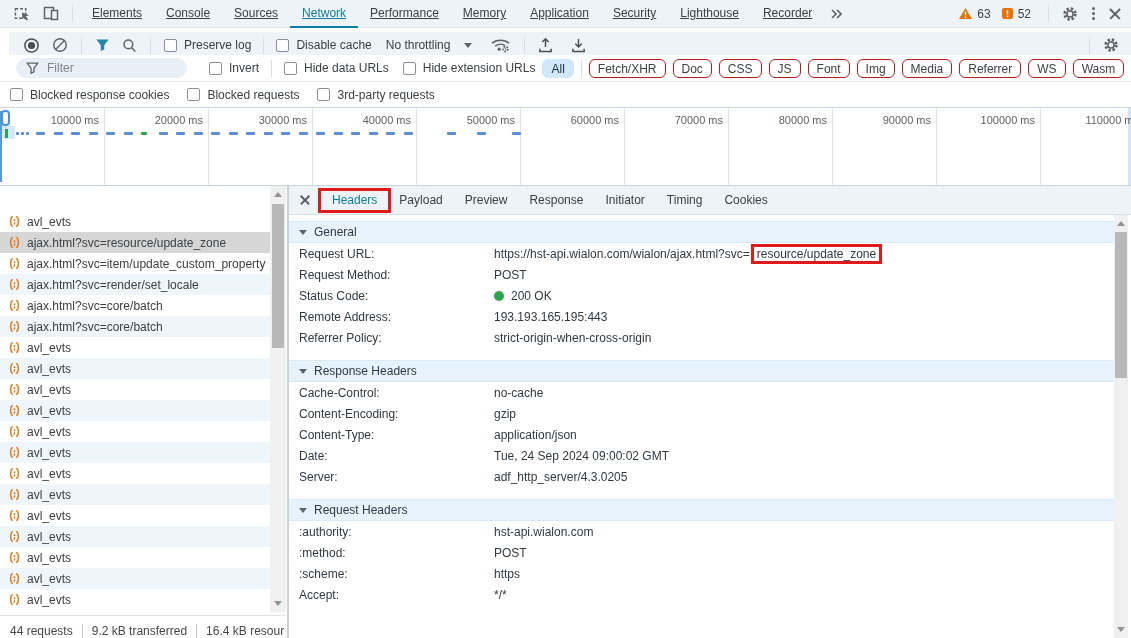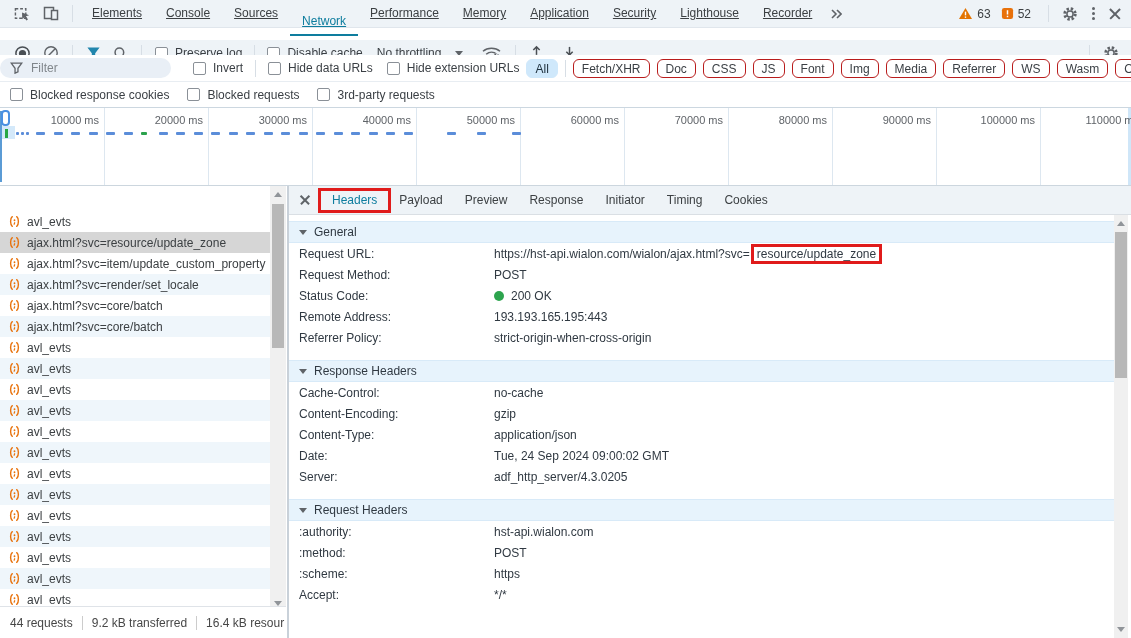--- a/index.html
+++ b/index.html
@@ -10,37 +10,37 @@
     font-size:12px; color:#303942; cursor:default;
   }
   .bar{ position:absolute; left:0; right:0; display:flex; align-items:center; }
   .vdiv{ width:1px; height:17px; background:#d7dee5; margin:0 7px; flex:0 0 1px; }
   .spacer{ flex:1; }
   .ibtn{ display:inline-flex; align-items:center; justify-content:center; padding:0 6px; height:100%; }
 
   
   .tabbar{ top:0; height:28px; background:#eef3f7; border-bottom:1px solid #e0e6ec; padding-left:8px; z-index:5;}
   .main-tab{ padding:0 12px; height:28px; line-height:27px; color:#3c4043; white-space:nowrap;text-decoration:underline; }
-  .main-tab.active{ color:var(--accent); box-shadow:inset 0 -2px 0 var(--accent);margin-top:8px; }
+  .main-tab.active{ color:var(--accent); box-shadow:inset 0 -2px 0 var(--accent); }
   #main-tabs{ display:flex; height:100%; }
   .badge{ display:inline-flex; align-items:center; gap:4px; margin-right:10px; color:#3c4043; }
   .kebab{ display:inline-flex; flex-direction:column; gap:2px; padding:0 8px; }
   .kebab i{ width:3px; height:3px; border-radius:50%; background:#5f6368; }
   .xclose{ position:relative; width:20px; height:20px; margin:0 6px 0 2px; }
   .xclose::before,.xclose::after{ content:""; position:absolute; left:3px; right:3px; top:9px; height:1.6px; background:#5f6368; }
   .xclose::before{ transform:rotate(45deg);} .xclose::after{ transform:rotate(-45deg);}
 
   
-  .toolbar{ top:40px; height:27px; background:#eef3f7; border-bottom:1px solid #e3e9ee; padding-left:8px; z-index:5;}
+  .toolbar{ top:32px; height:27px; background:#eef3f7; border-bottom:1px solid #e3e9ee; padding-left:8px; z-index:5;margin-left:9px;}
   .cb{ width:13px; height:13px; border:1px solid #8a9097; border-radius:2px; background:#fff; margin-right:7px; flex:0 0 13px; }
   .tlabel{ color:#3a3f44; white-space:nowrap; }
   .caret{ width:0; height:0; border-left:4px solid transparent; border-right:4px solid transparent; border-top:5px solid #5f6368; margin-left:14px; }
 
   
-  .filterbar{ top:55px; height:27px; background:#fff; border-bottom:1px solid #e8edf2; padding-left:0; z-index:5;}
+  .filterbar{ top:55px; height:27px; background:#fff; border-bottom:1px solid #e8edf2; padding-left:16px; z-index:5;}
   .fpill{ display:flex; align-items:center; width:186px; height:20px; background:#e9eff6; border-radius:11px; padding:0 10px; }
   .fpill input{ border:none; outline:none; background:transparent; font:12px "Liberation Sans",sans-serif; color:#3a3f44; width:130px; margin-left:8px; }
   .fpill input::placeholder{ color:#80868b; }
   .chip{ height:19px; line-height:18px; padding:0 8px; border:1px solid #b91c1c; border-radius:6px; color:#3a3f44; margin-left:7px; white-space:nowrap; background:#fff;}
   .chip.active{ background:#cfe8fb; border-color:#cfe8fb; color:#20323f; }
   #type-chips{ display:flex; align-items:center; }
 
   
   .optionsbar{ top:82px; height:26px; background:#fff; border-bottom:1px solid #ccd7e0; padding-left:10px; z-index:5;}
 
@@ -60,21 +60,21 @@
 
   
   .left-panel{ position:absolute; top:186px; left:0; width:288px; bottom:0; background:#fff; border-right:1px solid #c9d1d9; }
   .name-header{ position:absolute; top:0; left:0; right:1px; height:25px; line-height:24px; padding-left:10px; background:#fff; border-bottom:1px solid #cfe3f3; color:#3a3f44; }
   #request-rows{ position:absolute; top:25px; left:0; width:270px; height:400px; overflow:hidden; }
   .req-row{ height:21px; display:flex; align-items:center; padding-left:8px; white-space:nowrap; overflow:hidden; }
   .req-row.alt{ background:#eff6fb; }
   .req-row.selected{ background:#d6d6d6; }
   .req-icon{ display:inline-flex; margin-right:6px; flex:0 0 13px; }
   .req-name{ color:#3c4043; }
-  .summary{ position:absolute; left:0; right:1px; bottom:0; height:32px; border-top:1px solid #dfe3e8; background:#fff; display:flex; align-items:center; padding-left:10px; white-space:nowrap; overflow:hidden; color:#474747; }
+  .summary{ position:absolute; left:0; right:1px; bottom:0; height:23px; border-top:1px solid #dfe3e8; background:#fff; display:flex; align-items:flex-end; padding-left:10px; white-space:nowrap; overflow:hidden; color:#474747; }
   .sep{ width:1px; height:14px; background:#ccc; margin:0 9px; flex:0 0 1px; }
 
   
   .vscroll{ position:absolute; width:16px; background:#f0f0f0; }
   .sb-thumb{ position:absolute; left:2px; right:2px; background:#b8b8b8; }
   .sb-up,.sb-down{ position:absolute; left:4px; width:0; height:0; border-left:4px solid transparent; border-right:4px solid transparent; }
   .sb-up{ top:6px; border-bottom:5px solid #909499; }
   .sb-down{ bottom:6px; border-top:5px solid #909499; }
   #left-scroll{ top:0; left:270px; height:426px; }
   #left-scroll .sb-thumb{ top:18px; height:144px; }

